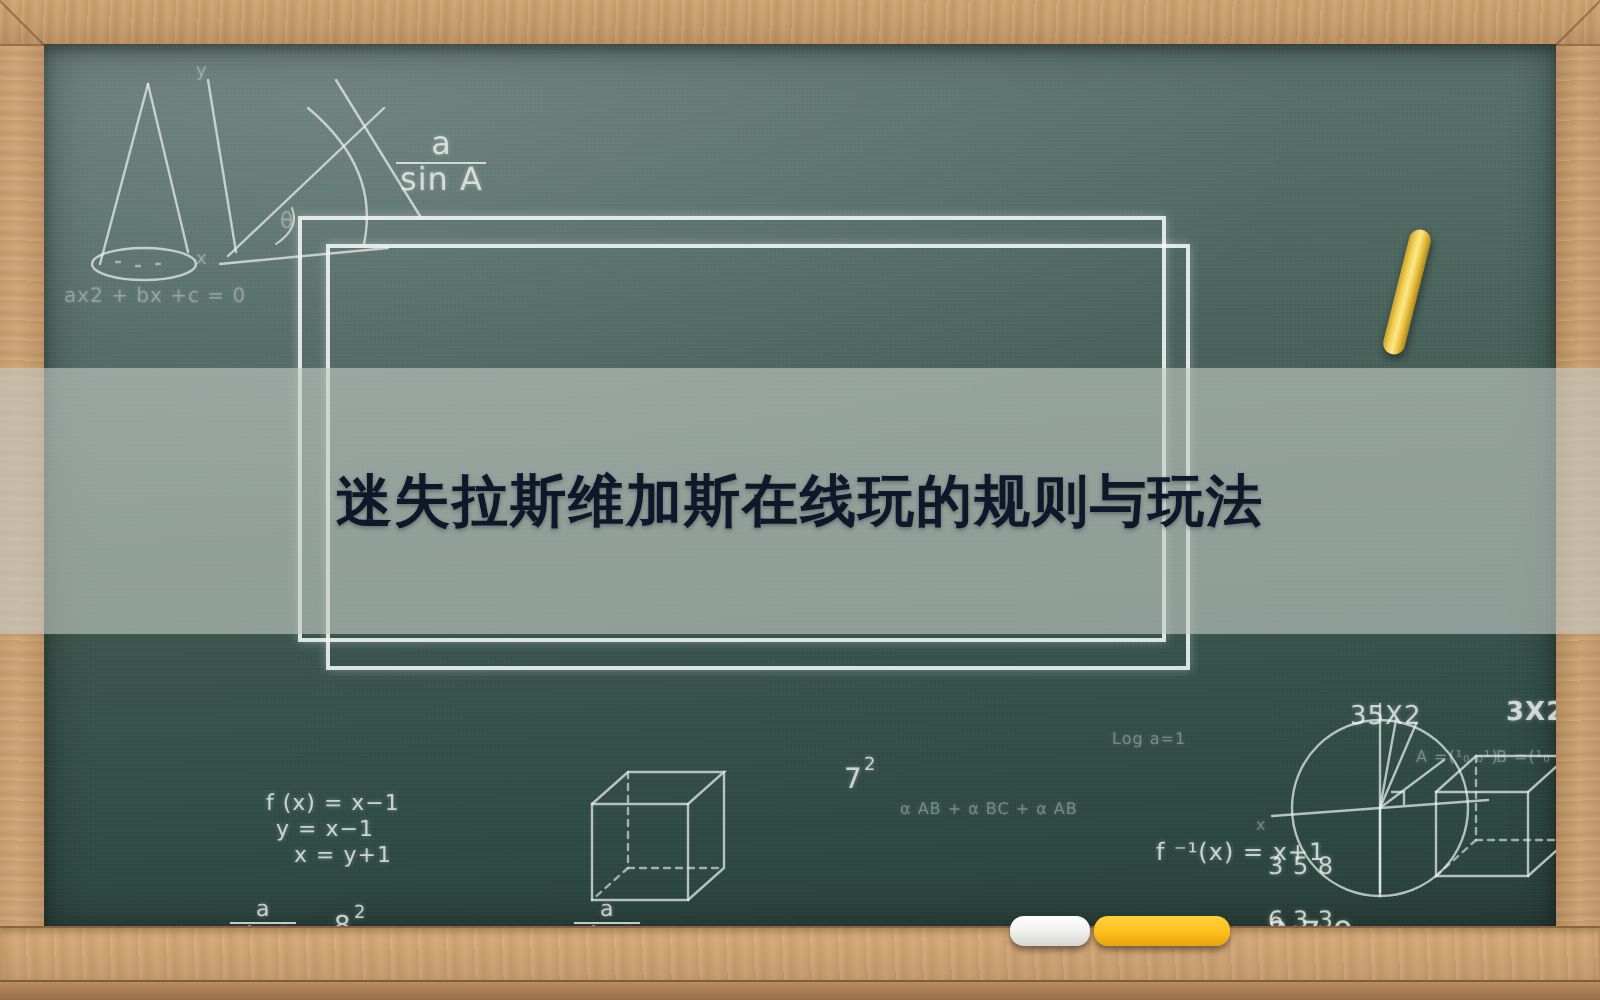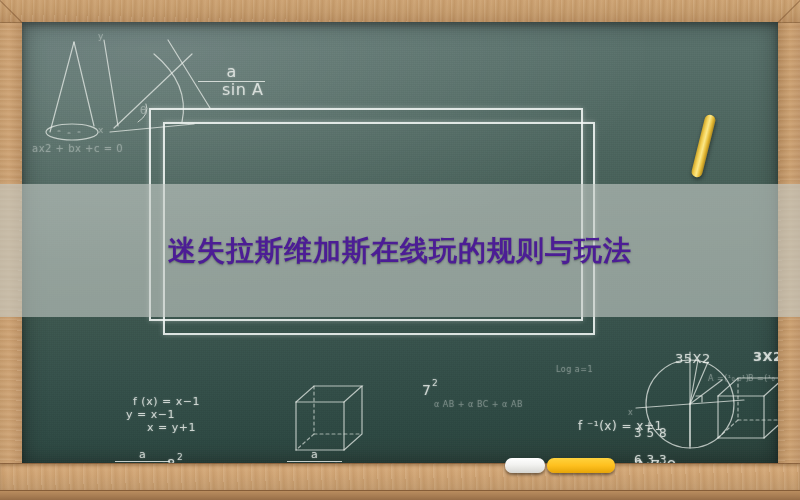--- a/index.html
+++ b/index.html
@@ -133,21 +133,21 @@
     position: absolute;
     color: rgba(236,240,236,0.80);
     font-family: "DejaVu Sans", sans-serif;
     text-shadow: 0 0 2px rgba(255,255,255,0.35);
     white-space: nowrap;
     letter-spacing: .5px;
   }
   .chalk-faint { opacity: .46; }
   .frac { display: inline-block; text-align: center; line-height: 1.05; }
   .frac .num { display: block; border-bottom: 1px solid rgba(236,240,236,0.8); padding: 0 2px; }
-  .frac .den { display: block; padding: 0 2px; margin-left: 22px; }
+  .frac .den { display: block; padding: 0 2px; }
 
   
   .deco-rect {
     position: absolute;
     border: 2px solid rgba(244,248,246,0.88);
     box-shadow: 0 0 5px rgba(255,255,255,0.30);
     background: transparent;
   }
   .deco-rect.outer { left: 149px; top: 108px; width: 430px; height: 209px; }
   .deco-rect.inner { left: 163px; top: 122px; width: 428px; height: 209px; }
@@ -158,21 +158,21 @@
     left: 0; right: 0; top: 184px; height: 133px;
     background: rgba(197,203,199,0.62);
     pointer-events: none;
   }
   .headline {
     position: absolute;
     left: 0; right: 0; top: 184px; height: 133px;
     display: flex;
     align-items: center;
     justify-content: center;
-    color: #4c1d95;
+    color: #0f172a;
     font-family: "DejaVu Sans", "Liberation Sans", sans-serif;
     font-size: 28px;
     font-weight: 700;
     letter-spacing: 1px;
     text-shadow: 0 1px 2px rgba(60,70,66,0.55);
     white-space: nowrap;
   }
 
   
   .chalk-stick {
@@ -264,35 +264,35 @@
       <div class="chalk-text frac" style="left:176px; top:42px; font-size:16px;">
         <span class="num">a</span>
         <span class="den">sin A</span>
       </div>
       <div class="chalk-text chalk-faint" style="left:10px; top:121px; font-size:10px;">ax2 + bx +c = 0</div>
       <div class="chalk-text chalk-faint" style="left:76px; top:9px; font-size:9px;">y</div>
       <div class="chalk-text chalk-faint" style="left:76px; top:103px; font-size:9px;">x</div>
       <div class="chalk-text chalk-faint" style="left:118px; top:82px; font-size:11px;">θ</div>
 
       <div class="chalk-text" style="left:111px; top:373px; font-size:11px;">f (x)  =  x−1</div>
-      <div class="chalk-text" style="left:104px; top:386px; font-size:11px;">y  =  x−1</div>
+      <div class="chalk-text" style="left:116px; top:386px; font-size:11px;">y  =  x−1</div>
       <div class="chalk-text" style="left:125px; top:399px; font-size:11px;">x  =  y+1</div>
       <div class="chalk-text" style="left:400px; top:360px; font-size:14px;">7</div>
       <div class="chalk-text" style="left:410px; top:356px; font-size:9px;">2</div>
       <div class="chalk-text frac" style="left:93px; top:427px; font-size:11px;">
         <span class="num">a</span>
         <span class="den">sin A</span>
       </div>
       <div class="chalk-text" style="left:145px; top:434px; font-size:13px;">8</div>
       <div class="chalk-text" style="left:155px; top:430px; font-size:9px;">2</div>
       <div class="chalk-text frac" style="left:265px; top:427px; font-size:11px;">
         <span class="num">a</span>
         <span class="den">sin A</span>
       </div>
-      <div class="chalk-text chalk-faint" style="left:412px; top:378px; font-size:8px;">α AB + α BC + α AB</div>
+      <div class="chalk-text chalk-faint" style="left:428px; top:378px; font-size:8px;">α AB + α BC + α AB</div>
 
       <div class="chalk-text" style="left:556px; top:397px; font-size:12px;">f ⁻¹(x)  =  x+1</div>
       <div class="chalk-text chalk-faint" style="left:548px; top:440px; font-size:8px;">=log (bc)</div>
       <div class="chalk-text" style="left:612px; top:404px; font-size:12px;">3 5 8</div>
       <div class="chalk-text" style="left:612px; top:395px; font-size:16px;margin-top:40px;">2 7 9</div>
       <div class="chalk-text" style="left:612px; top:431px; font-size:12px;">6 3 3</div>
       <div class="chalk-text chalk-faint" style="left:606px; top:386px; font-size:8px;">x</div>
 
       <div class="chalk-text" style="left:653px; top:329px; font-size:13px;">35X2</div>
       <div class="chalk-text" style="left:731px; top:327px; font-size:13px;font-weight:bold;">3X2</div>

